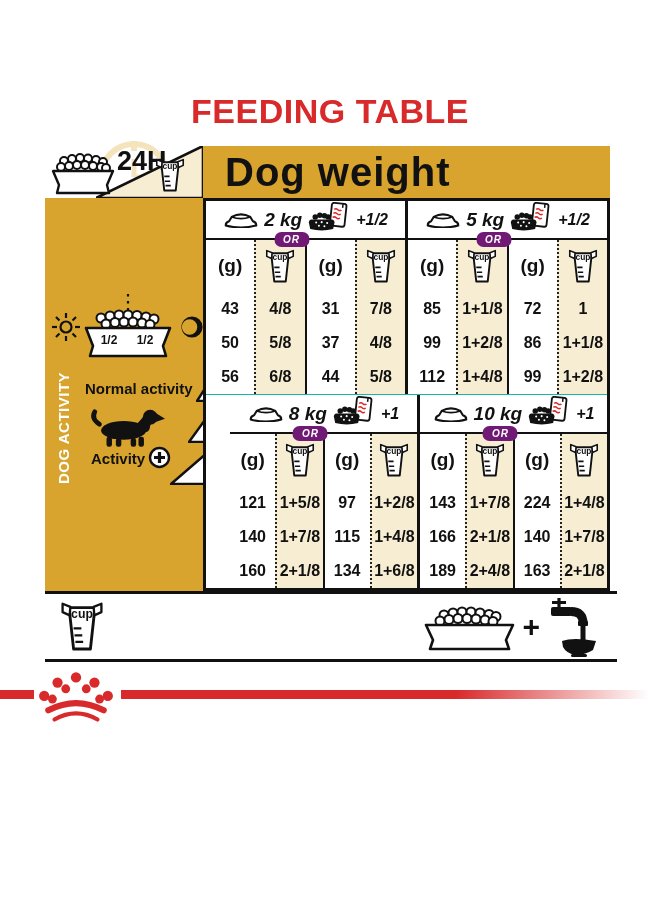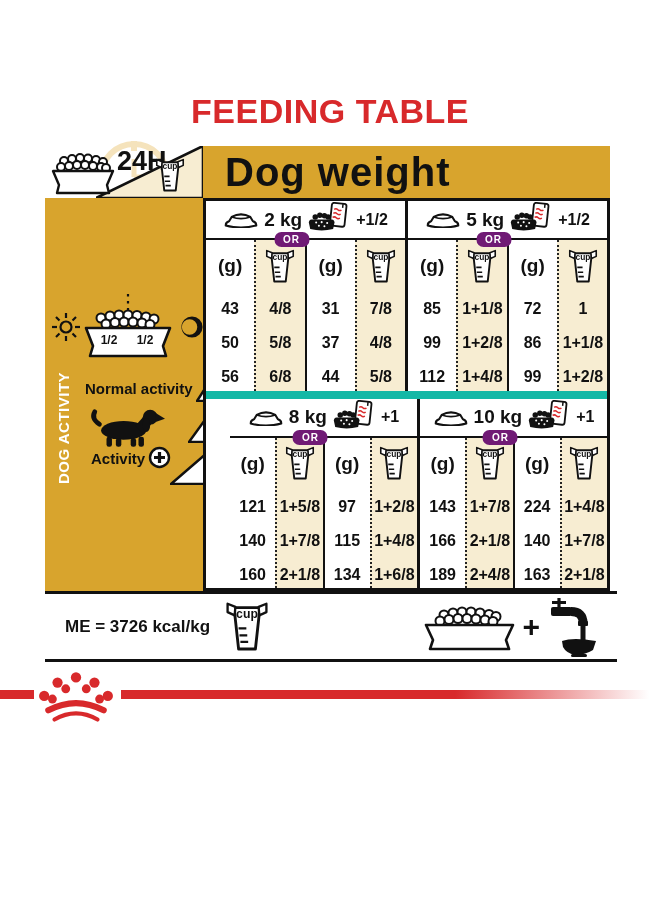--- a/index.html
+++ b/index.html
@@ -34,25 +34,25 @@
   .tri-m{position:absolute;right:3px;top:207px;width:28px;height:38px;}
   .activity-label{position:absolute;left:46px;top:252px;font-size:15px;font-weight:bold;}
   .plusc{position:absolute;left:103px;top:248px;width:23px;height:23px;}
   .tri-l{position:absolute;right:3px;top:247px;width:46px;height:40px;}
 
   
   .ftable{position:absolute;left:203px;top:198px;width:407px;height:393px;
           border:3px solid #111;box-sizing:border-box;background:#fff;
           display:flex;flex-direction:column;}
   .block{flex:1;display:flex;min-height:0;}
-  .block.b2{border-top:8px solid #14b8a6;padding-left:24px;}
+  .block.b2{border-top:1px solid #14b8a6;padding-left:24px;}
   .section{flex:1;display:flex;flex-direction:column;min-width:0;}
   .section.s2{border-left:3px solid #111;}
   .sec-header{height:37px;flex:none;display:flex;align-items:center;justify-content:center;
-              gap:5px;border-bottom:2px solid #111;position:relative;background:#fff;}
+              gap:5px;border-bottom:2px solid #111;position:relative;background:#fff;font-style:italic;}
   .wlabel{font-size:19px;font-weight:bold;white-space:nowrap;}
   .xlabel{font-size:16px;font-weight:bold;white-space:nowrap;}
   .icon-bowl-empty{width:36px;height:17px;display:inline-block;}
   .icon-bowl-pouch{width:44px;height:32px;display:inline-block;margin-top:-3px;}
   .or-badge{position:absolute;left:43%;bottom:-9px;transform:translateX(-50%);
             background:#701a75;color:#fff;font-size:10px;font-weight:bold;letter-spacing:1px;
             padding:2px 9px;border-radius:7px;z-index:5;}
   .cols{flex:1;display:flex;min-height:0;}
   .col{flex:1;display:flex;flex-direction:column;align-items:center;min-width:0;}
   .col.cupcol{background:#F7EDD2;}
@@ -551,21 +551,20 @@
           <div class="val">1+4/8</div>
           <div class="val">1+7/8</div>
           <div class="val">2+1/8</div>
         </div>
       </div>
     </div>
   </div>
 </div>
 
 <div class="legend">
-  <span class="me-label">ME = 3726 kcal/kg</span>
   <span class="cup-big cup-glyph">
       <svg viewBox="0 0 34 40">
   <polygon points="7,5 27,5 23.5,37 10.5,37" fill="#fff" stroke="#111" stroke-width="2.2" stroke-linejoin="round"></polygon>
   <polygon points="2,2 8,4.5 7.5,11 2,8.5" fill="#fff" stroke="#111" stroke-width="1.8" stroke-linejoin="round"></polygon>
   <polygon points="32,2 26,4.5 26.5,11 32,8.5" fill="#fff" stroke="#111" stroke-width="1.8" stroke-linejoin="round"></polygon>
   <path d="M10.5 21 h6 M11.2 26.5 h6 M11.9 31.5 h6" stroke="#111" stroke-width="1.8"></path>
   <text x="17" y="13" font-size="9.5" font-weight="bold" fill="#111" text-anchor="middle">cup</text>
 </svg>
     </span>
   <span class="lspacer"></span>

